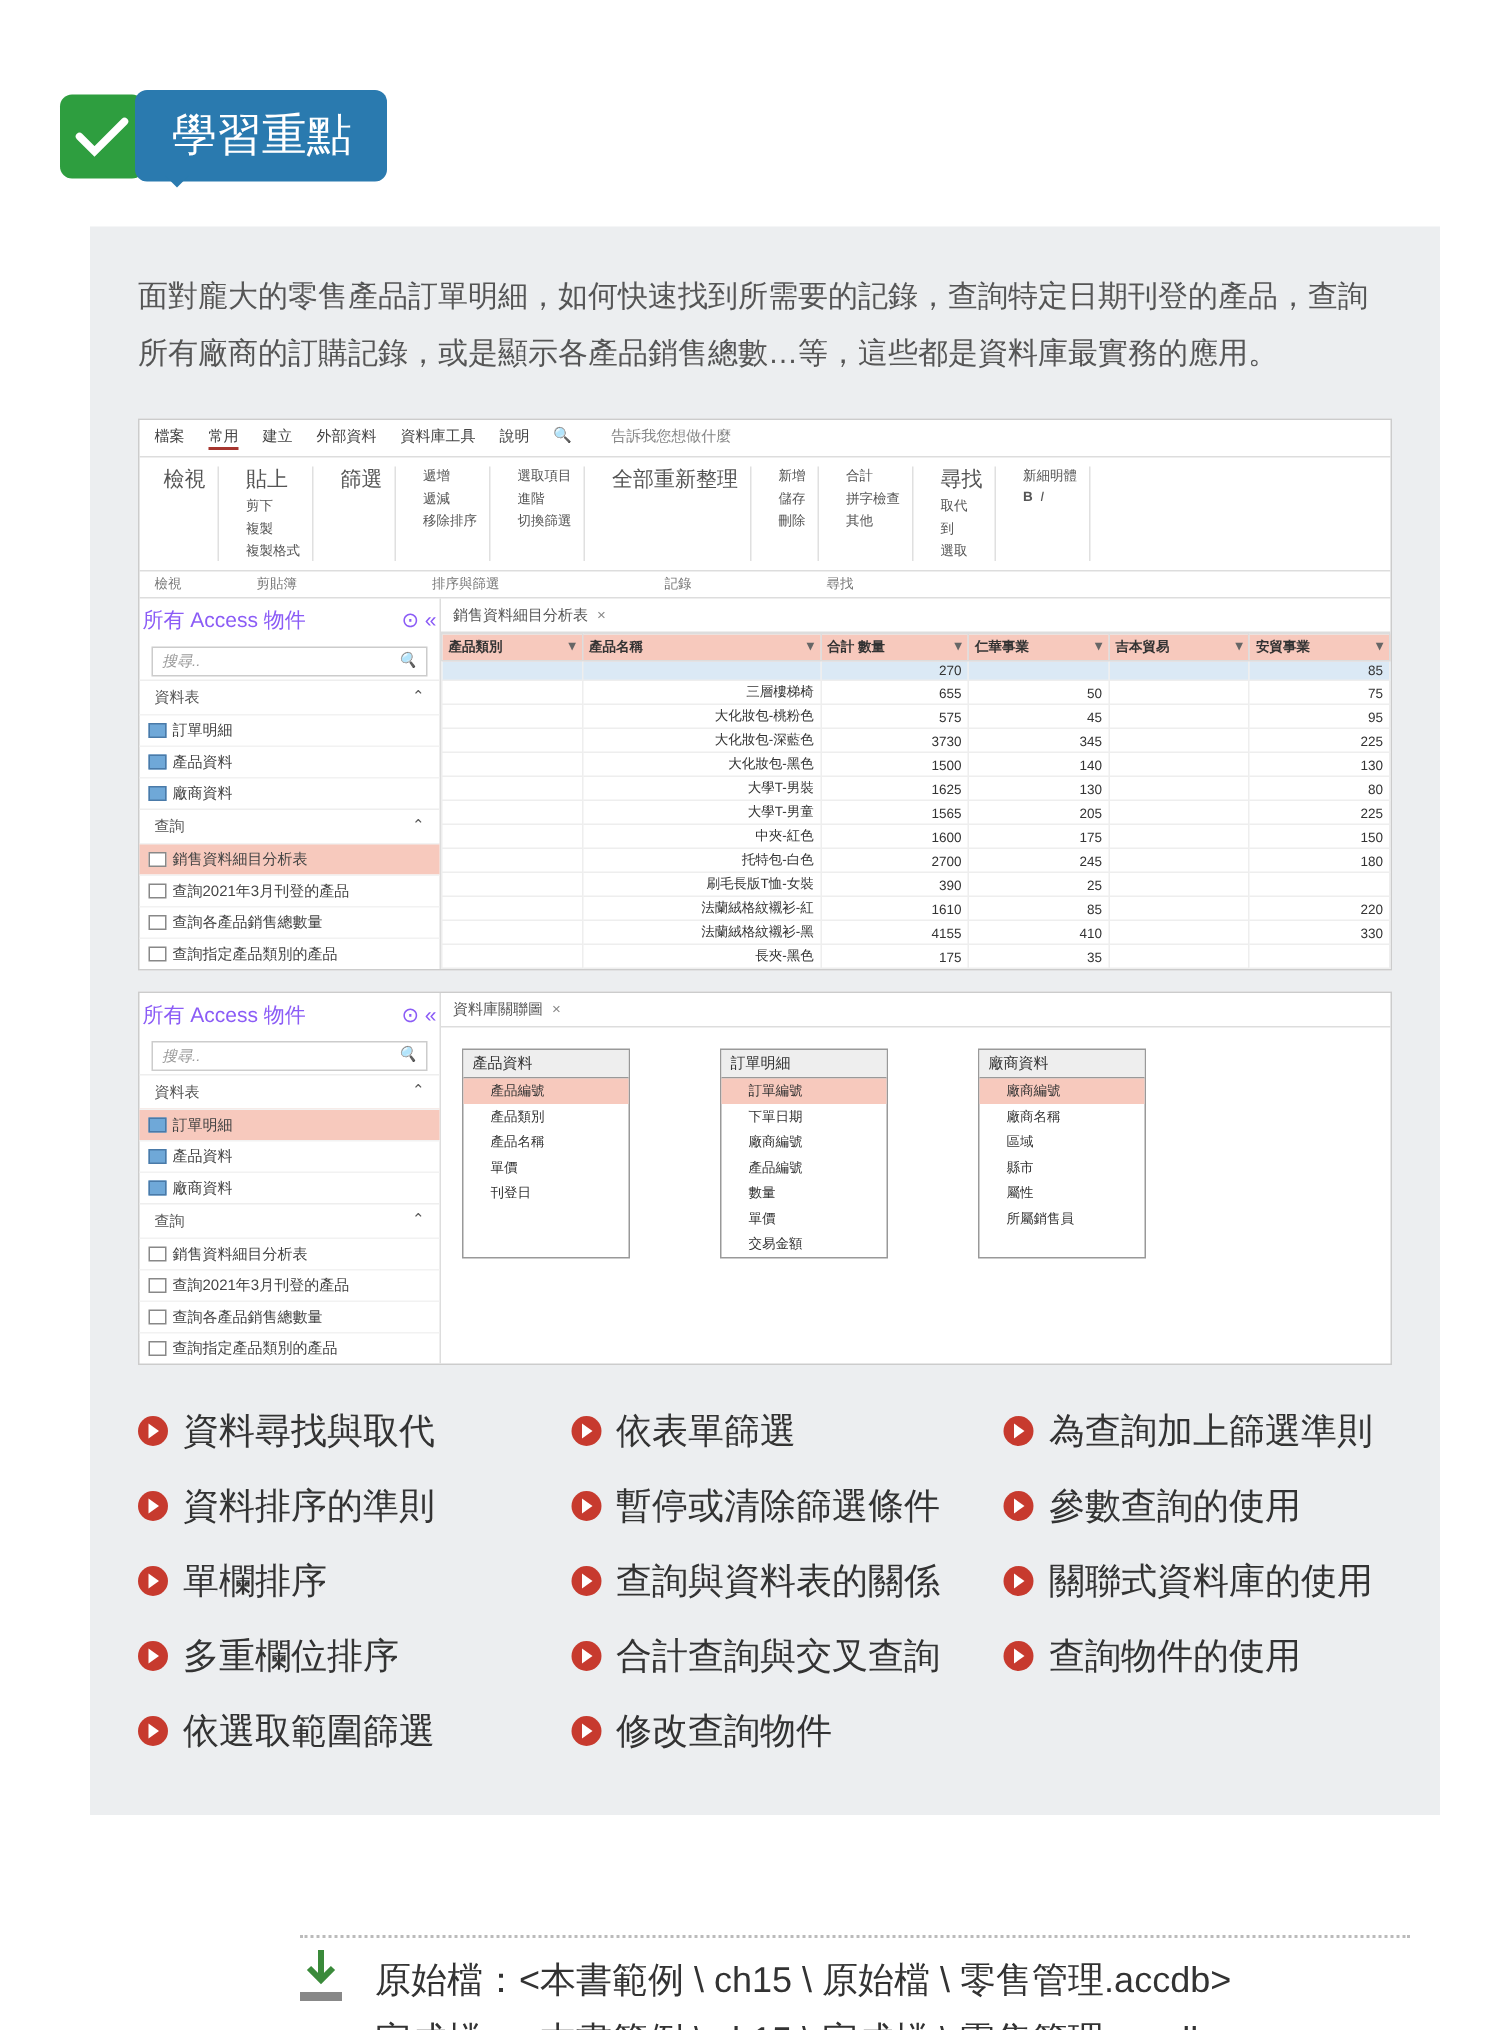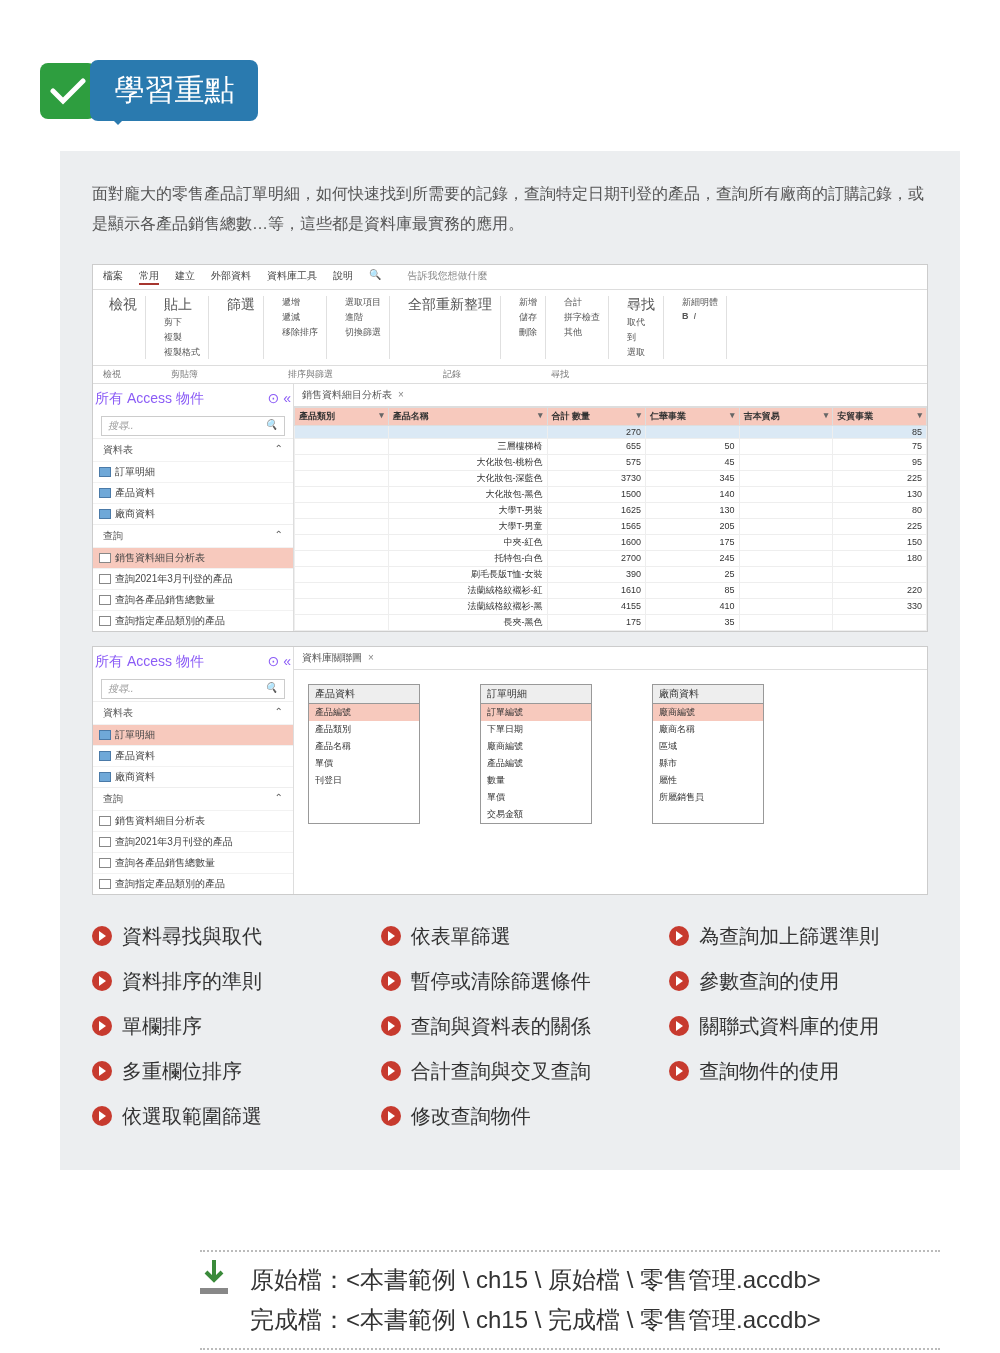--- a/index.html
+++ b/index.html
@@ -3,21 +3,21 @@
 <meta charset="utf-8">
 <style>
 body{margin:0;font-family:"Microsoft JhengHei","PingFang TC",sans-serif;background:#fff;width:1000px}
 .page{padding:60px 40px 40px 40px}
 .badge-wrap{position:relative;margin-bottom:30px}
 .green-check{display:inline-block;width:56px;height:56px;background:#2e9e3f;border-radius:8px;vertical-align:middle;position:relative}
 .green-check svg{position:absolute;left:10px;top:14px}
 .blue-label{display:inline-block;background:#2a7aaf;color:#fff;font-size:30px;font-weight:normal;padding:10px 24px;border-radius:8px;margin-left:-10px;vertical-align:middle;position:relative}
 .blue-label:after{content:"";position:absolute;left:20px;bottom:-12px;border:8px solid transparent;border-top-color:#2a7aaf}
 .gray-box{background:#eceef0;padding:28px 32px 40px 32px;margin-left:20px}
-.intro{color:#555;font-size:16px;line-height:1.9;margin-bottom:24px}
+.intro{color:#555;font-size:20px;line-height:1.9;margin-bottom:24px}
 .shot{background:#fff;border:1px solid #ccc;font-size:10px;color:#333;margin-bottom:14px}
 .ribbon-tabs{display:flex;gap:16px;padding:4px 10px;border-bottom:1px solid #ddd}
 .ribbon-tabs span{color:#444}
 .ribbon-tabs .tell{color:#888;margin-left:10px}
 .ribbon-body{display:flex;padding:6px 8px;border-bottom:1px solid #ddd;gap:10px}
 .rgrp{border-right:1px solid #e0e0e0;padding:0 8px;display:flex;flex-direction:column;gap:2px;font-size:9px;color:#555}
 .rgrp .big{font-size:14px;color:#555}
 .grp-labels{display:flex;color:#777;font-size:9px;padding:2px 10px;border-bottom:1px solid #ddd;gap:50px}
 .main{display:flex}
 .nav{width:200px;border-right:1px solid #ddd}
@@ -33,24 +33,24 @@
 .tab-bar .x{color:#888;margin-left:6px}
 table.data{width:100%;border-collapse:collapse;font-size:9px}
 table.data th{background:#f7c9bd;padding:2px 4px;text-align:left;border:1px solid #ddd;color:#333}
 table.data th .arr{float:right;color:#666}
 table.data td{padding:1px 4px;border:1px solid #eee;text-align:right}
 table.data td:first-child{text-align:left}
 table.data tr.total td{background:#dbe9f5}
 .rel{flex:1;display:flex;padding:14px;gap:60px}
 .rel-box{border:1px solid #999;min-width:110px;background:#fff}
 .rel-box .hd{background:#eee;padding:2px 6px;border-bottom:1px solid #999}
-.rel-box .row{padding:2px 6px;font-size:9px}
+.rel-box .row{padding:2px 18px;font-size:9px}
 .rel-box .row.key{background:#f7c9bd}
 .bullets{display:grid;grid-template-columns:repeat(3,1fr);gap:18px 30px;margin-top:28px}
-.bul{display:flex;align-items:center;gap:10px;color:#333;font-size:20px}
+.bul{display:flex;align-items:center;gap:10px;color:#333;font-size:24px}
 .bul-ico{width:20px;height:20px;background:#c73a2e;border-radius:50%;position:relative;flex-shrink:0}
 .bul-ico:after{content:"";position:absolute;left:7px;top:5px;border:5px solid transparent;border-left:7px solid #fff}
 .files{margin:80px 20px 0 160px;border-top:2px dotted #bbb;border-bottom:2px dotted #bbb;padding:8px 0;position:relative}
 .file-line{font-size:24px;color:#333;padding:4px 0 4px 50px}
 .dl-ico{position:absolute;left:-4px;top:6px;width:36px;height:50px}
 </style>
 </head>
 <body>
 
 <div class="page">

